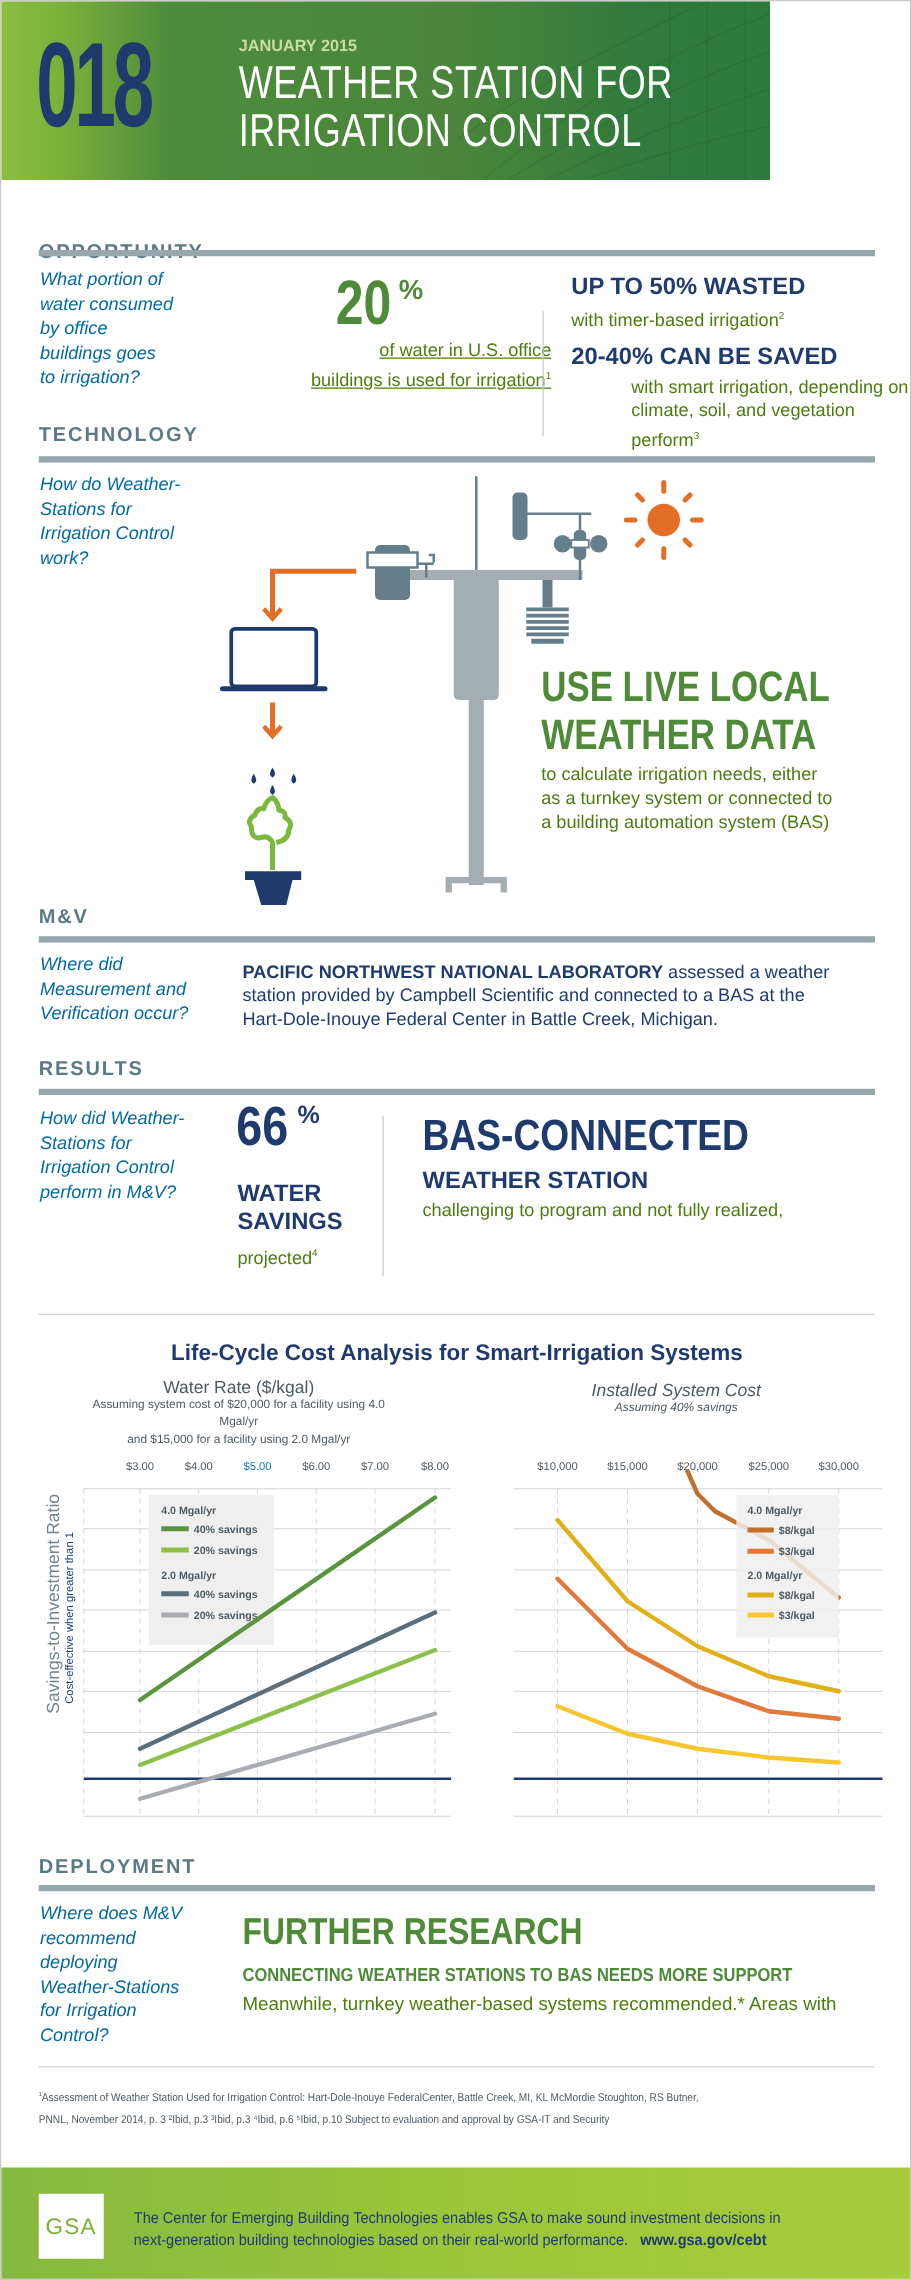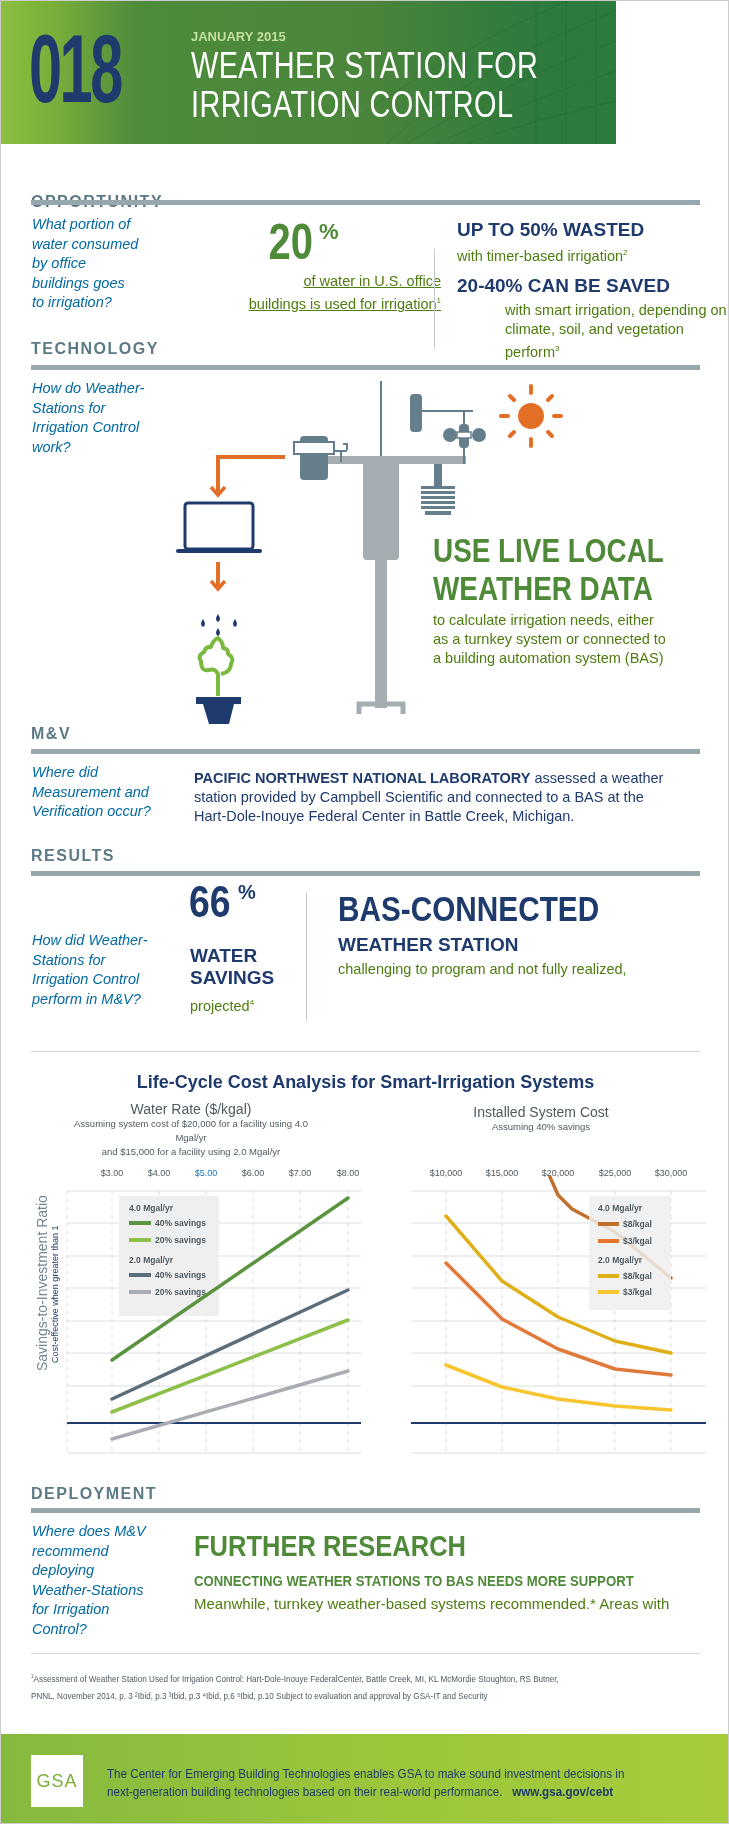--- a/index.html
+++ b/index.html
@@ -167,21 +167,21 @@
     <div>Verification occur?</div>
 </div>
 <div class="abs body-t navy" style="left:193px;top:768px;width:520px;color:#1f3b6e;">
   <div><b>PACIFIC NORTHWEST NATIONAL LABORATORY</b><span> assessed a weather</span></div>
   <div>station provided by Campbell Scientific and connected to a BAS at the</div>
   <div>Hart-Dole-Inouye Federal Center in Battle Creek, Michigan.</div>
 </div>
 
 <div class="abs sec-h" style="left:30px;top:846px;">RESULTS</div>
 <div class="abs sec-line" style="top:870px;"></div>
-<div class="abs q" style="left:31px;top:885px;width:140px;margin-top:45px;">
+<div class="abs q" style="left:31px;top:885px;width:140px;">
   <div>How did Weather-</div>
     <div>Stations for</div>
     <div>Irrigation Control</div>
     <div>perform in M&amp;V?</div>
 </div>
 <div class="abs" style="left:188px;top:876px;">
   <span class="navy" style="font-size:44px;font-weight:bold;display:inline-block;transform:scaleX(0.85);transform-origin:0 0;">66</span><span class="navy" style="font-size:20px;font-weight:bold;vertical-align:top;position:relative;top:4px;">%</span>
 </div>
 <div class="abs navy" style="left:189px;top:944px;font-size:19px;font-weight:bold;line-height:22px;">
   <div>WATER</div>
@@ -196,21 +196,21 @@
 </div>
 
 <div class="abs" style="left:30px;top:1050px;width:669px;height:1px;background:#d0d5d8;"></div>
 <div class="abs navy" style="left:0;top:1071px;width:729px;text-align:center;font-size:18px;font-weight:bold;">Life-Cycle Cost Analysis for Smart-Irrigation Systems</div>
 
 <div class="abs" style="left:60px;top:1100px;width:260px;text-align:center;color:#4e5a62;">
   <div style="font-size:14px;">Water Rate ($/kgal)</div>
   <div style="font-size:9.5px;line-height:14px;">Assuming system cost of $20,000 for a facility using 4.0 Mgal/yr</div>
   <div style="font-size:9.5px;line-height:14px;">and $15,000 for a facility using 2.0 Mgal/yr</div>
 </div>
-<div class="abs" style="left:430px;top:1103px;width:220px;text-align:center;color:#4e5a62;">
+<div class="abs" style="left:430px;top:1103px;width:220px;text-align:center;color:#4e5a62;font-style:italic;">
   <div style="font-size:14px;">Installed System Cost</div>
   <div style="font-size:9.5px;line-height:14px;">Assuming 40% savings</div>
 </div>
 
 <div class="abs" style="left:33px;top:1370px;transform:rotate(-90deg);transform-origin:0 0;white-space:nowrap;width:200px;">
   <div style="font-size:14px;color:#718591;">Savings-to-Investment Ratio</div>
   <div style="font-size:9px;color:#1f3b6e;margin-left:8px;">Cost-effective when greater than 1</div>
 </div>
 
 <svg class="abs" style="left:60px;top:1160px;" width="300" height="300" viewBox="0 0 300 300">

